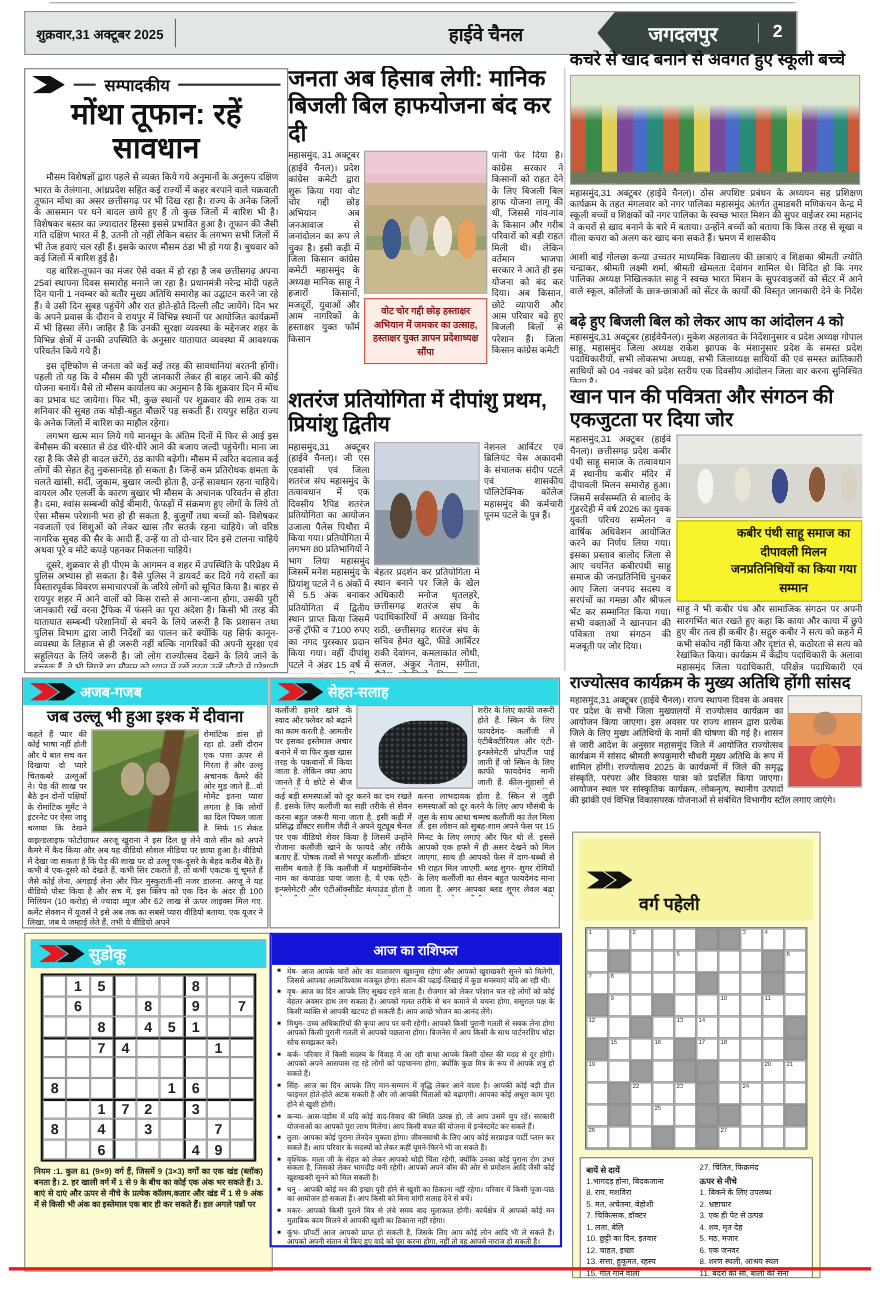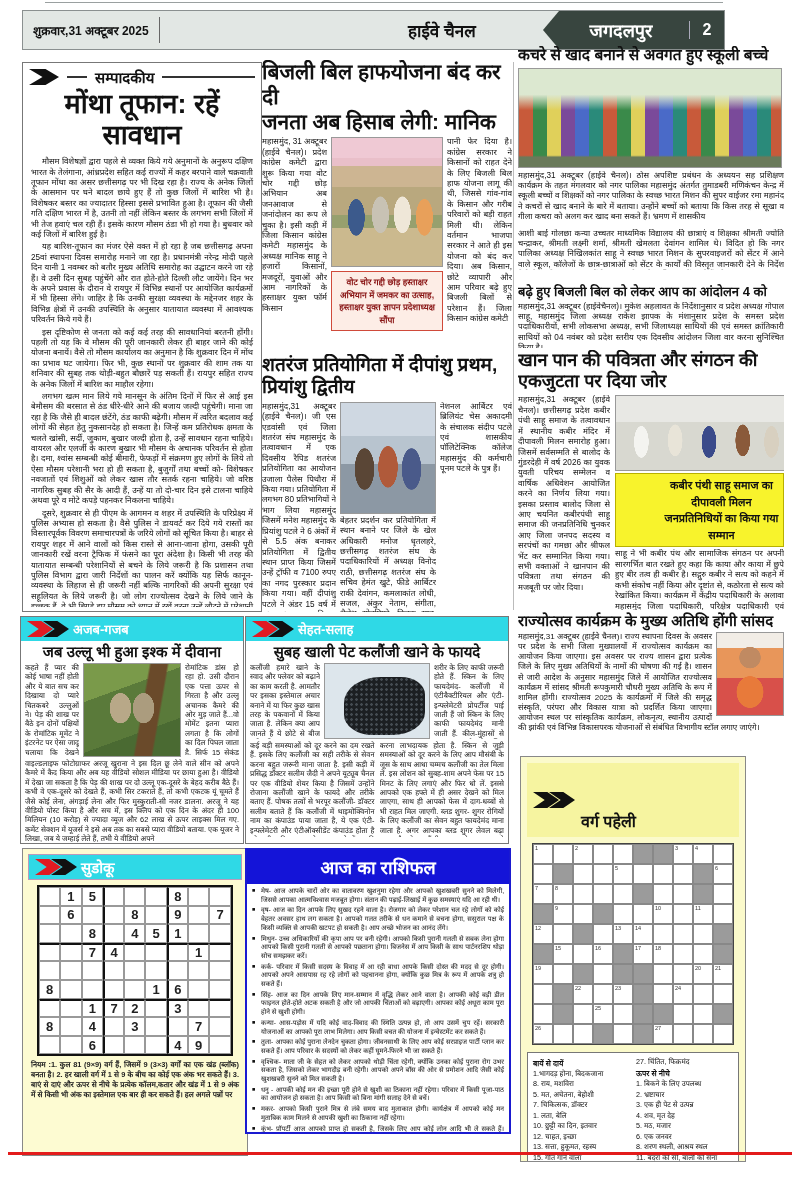--- a/index.html
+++ b/index.html
@@ -84,21 +84,21 @@
   .sud-box{background:#fdfbd2;border:1px solid #888;padding:5px;}
   .sud-grid{border:2px solid #111;background:#fff;width:192px;margin:5px auto 4px auto;}
   .s-row{display:flex;}
   .s-cell{width:21.3px;height:18.6px;border:0.5px solid #999;display:flex;align-items:center;
           justify-content:center;font-size:13px;font-weight:bold;color:#222;box-sizing:border-box;}
   .s-cell.bl{border-left:2px solid #111;}
   .s-cell.bt3{border-top:2px solid #111;}
   .sud-rules{font-size:7.4px;line-height:1.35;text-align:justify;font-weight:bold;color:#222;padding:0 3px;}
   
   .rash-box{border:2px solid #1a1ad0;background:#fff;}
-  .rash-head{background:#1414d8;color:#fff;text-align:center;font-weight:bold;font-size:18px;
+  .rash-head{background:#1414d8;color:#fff;text-align:center;font-weight:bold;font-size:12px;
              padding:3px 0;border:2px solid #1414d8;}
   .rash-list{margin:3px 5px;padding:0;list-style:none;}
   .rash-list li{font-size:6.7px;line-height:1.3;text-align:justify;margin-bottom:2px;padding-left:9px;position:relative;}
   .rash-list li:before{content:"■";position:absolute;left:0;top:0;font-size:5.5px;}
   
   .cw-box{background:#fbfacb;border:1px solid #888;padding:6px;}
   .cw-head{background:#f6f4a0;display:flex;align-items:center;gap:6px;padding:5px 6px;margin-bottom:6px;}
   .cw-head .sec-label{font-weight:bold;font-size:16px;margin-top:42px;}
   .cw-grid{border:1.5px solid #444;background:#fff;width:200px;margin:0 auto;}
   .cw-row{display:flex;}
@@ -267,22 +267,22 @@
           <div class="s-cell bl">4</div>
           <div class="s-cell">9</div>
           <div class="s-cell"></div>
         </div>
       </div>
     <div class="sud-rules"><span>नियम :1. कुल 81 (9×9) वर्ग हैं, जिसमें 9 (3×3) वर्गों का एक खंड (ब्लॉक) बनता है। 2. हर खाली वर्ग में 1 से 9 के बीच का कोई एक अंक भर सकते हैं। 3. बाएं से दाएं और ऊपर से नीचे के प्रत्येक कॉलम,कतार और खंड में 1 से 9 अंक में से किसी भी अंक का इस्तेमाल एक बार ही कर सकते हैं।</span> <b>हल अगले पन्नों पर</b></div>
   </div>
 
   <div class="abs ov" style="left:262px;top:60px;width:250px;height:292px;">
     <div class="h-lg" style="text-align:left;font-size:21px;">
+      <div>जनता अब हिसाब लेगी: मानिक</div>
       <div>बिजली बिल हाफयोजना बंद कर दी</div>
-      <div>जनता अब हिसाब लेगी: मानिक</div>
     </div>
     <div style="display:flex;gap:4px;margin-top:3px;">
       <div class="bt ov" style="width:66px;height:238px;">महासमुंद, 31 अक्टूबर (हाईवे चैनल)। प्रदेश कांग्रेस कमेटी द्वारा शुरू किया गया वोट चोर गद्दी छोड़ अभियान अब जनआवाज से जनांदोलन का रूप ले चुका है। इसी कड़ी में जिला किसान कांग्रेस कमेटी महासमुंद के अध्यक्ष मानिक साहू ने हजारों किसानों, मजदूरों, युवाओं और आम नागरिकों के हस्ताक्षर युक्त फॉर्म किसान</div>
       <div style="width:112px;">
         <div class="photo ph-cong" style="width:110px;height:128px;"></div>
         <div class="cap-pink" style="margin-top:4px;">वोट चोर गद्दी छोड़ हस्ताक्षर अभियान में जमकर का उत्साह, हस्ताक्षर युक्त ज्ञापन प्रदेशाध्यक्ष सौंपा</div>
       </div>
       <div class="bt ov" style="width:66px;height:238px;">पानी फेर दिया है। कांग्रेस सरकार ने किसानों को राहत देने के लिए बिजली बिल हाफ योजना लागू की थी, जिससे गांव-गांव के किसान और गरीब परिवारों को बड़ी राहत मिली थी। लेकिन वर्तमान भाजपा सरकार ने आते ही इस योजना को बंद कर दिया। अब किसान, छोटे व्यापारी और आम परिवार बढ़े हुए बिजली बिलों से परेशान हैं। जिला किसान कांग्रेस कमेटी</div>
     </div>
   </div>
@@ -298,21 +298,20 @@
       <div class="bt ov" style="width:72px;height:222px;">नेशनल आर्बिटर एवं ब्रिलियंट चेस अकादमी के संचालक संदीप पटले एवं शासकीय पॉलिटेक्निक कॉलेज महासमुंद की कर्मचारी पूनम पटले के पुत्र हैं।</div>
     </div>
   </div>
 
   <div class="abs box ov" style="left:245px;top:616px;width:262px;height:226px;">
     <div class="secbar">
       <span class="chev red"></span>
       <span class="chev" style="margin-left:-14px;"></span>
       <span class="sec-label">सेहत-सलाह</span>
     </div>
-    <div class="h-md" style="padding:2px 2px;">सुबह खाली पेट कलौंजी खाने के फायदे</div>
     <div style="display:flex;gap:4px;padding:0 4px;">
       <div class="bt ov" style="flex:1;font-size:7.4px;height:76px;">कलौंजी हमारे खाने के स्वाद और फ्लेवर को बढ़ाने का काम करती है. आमतौर पर इसका इस्तेमाल अचार बनाने में या फिर कुछ खास तरह के पकवानों में किया जाता है. लेकिन क्या आप जानते हैं ये छोटे से बीज शरीर की</div>
       <div class="photo ph-seed" style="width:104px;height:74px;"></div>
       <div class="bt ov" style="flex:1;font-size:7.4px;height:76px;">शरीर के लिए काफी जरूरी होते हैं. स्किन के लिए फायदेमंद- कलौंजी में एंटीबैक्टीरियल और एंटी-इन्फ्लेमेटरी प्रोपर्टीज पाई जाती हैं जो स्किन के लिए काफी फायदेमंद मानी जाती हैं. कील-मुंहासों से छुटकारा पाने के लिए इसका सेवन</div>
     </div>
     <div style="display:flex;gap:5px;padding:2px 4px;">
       <div class="bt ov" style="flex:1;font-size:7.4px;height:96px;">कई बड़ी समस्याओं को दूर करने का दम रखते हैं. इसके लिए कलौंजी का सही तरीके से सेवन करना बहुत जरूरी माना जाता है. इसी कड़ी में प्रसिद्ध डॉक्टर सलीम जैदी ने अपने यूट्यूब चैनल पर एक वीडियो शेयर किया है जिसमें उन्होंने रोजाना कलौंजी खाने के फायदे और तरीके बताए हैं. पोषक तत्वों से भरपूर कलौंजी- डॉक्टर सलीम बताते हैं कि कलौंजी में थाइमोक्विनोन नाम का कंपाउंड पाया जाता है, ये एक एंटी-इन्फ्लेमेटरी और एंटीऑक्सीडेंट कंपाउंड होता है जो शरीर की सूजन को कम करने में काफी मददगार साबित होता है. इसके अलावा कलौंजी में विटामिन बी1, बी3, सी, कैल्शियम, पोटैशियम, आयरन, जिंक, प्रोटीन, फाइबर, ओमेगा-6 जैसी जरूरी पोषक तत्व पाए जाते हैं जो</div>
       <div class="bt ov" style="flex:1;font-size:7.4px;height:96px;">करना लाभदायक होता है. स्किन से जुड़ी समस्याओं को दूर करने के लिए आप मौसंबी के जूस के साथ आधा चम्मच कलौंजी का तेल मिला लें. इस लोशन को सुबह-शाम अपने फेस पर 15 मिनट के लिए लगाएं और फिर धो लें. इससे आपको एक हफ्ते में ही असर देखने को मिल जाएगा, साथ ही आपको फेस में दाग-धब्बों से भी राहत मिल जाएगी. ब्लड शुगर- शुगर रोगियों के लिए कलौंजी का सेवन बहुत फायदेमंद माना जाता है. अगर आपका ब्लड शुगर लेवल बढ़ा रहता है तो कलौंजी का इस्तेमाल आपको निश्चित रूप से करना चाहिए, इसके लिए आप ब्लैक टी के अंदर कलौंजी का तेल मिला लें और रोजाना सुबह खाली पेट पी लें. दरअसल, कलौंजी के अंदर एंटी-डायबेटिक गुण होते हैं.</div>
     </div>
   </div>

